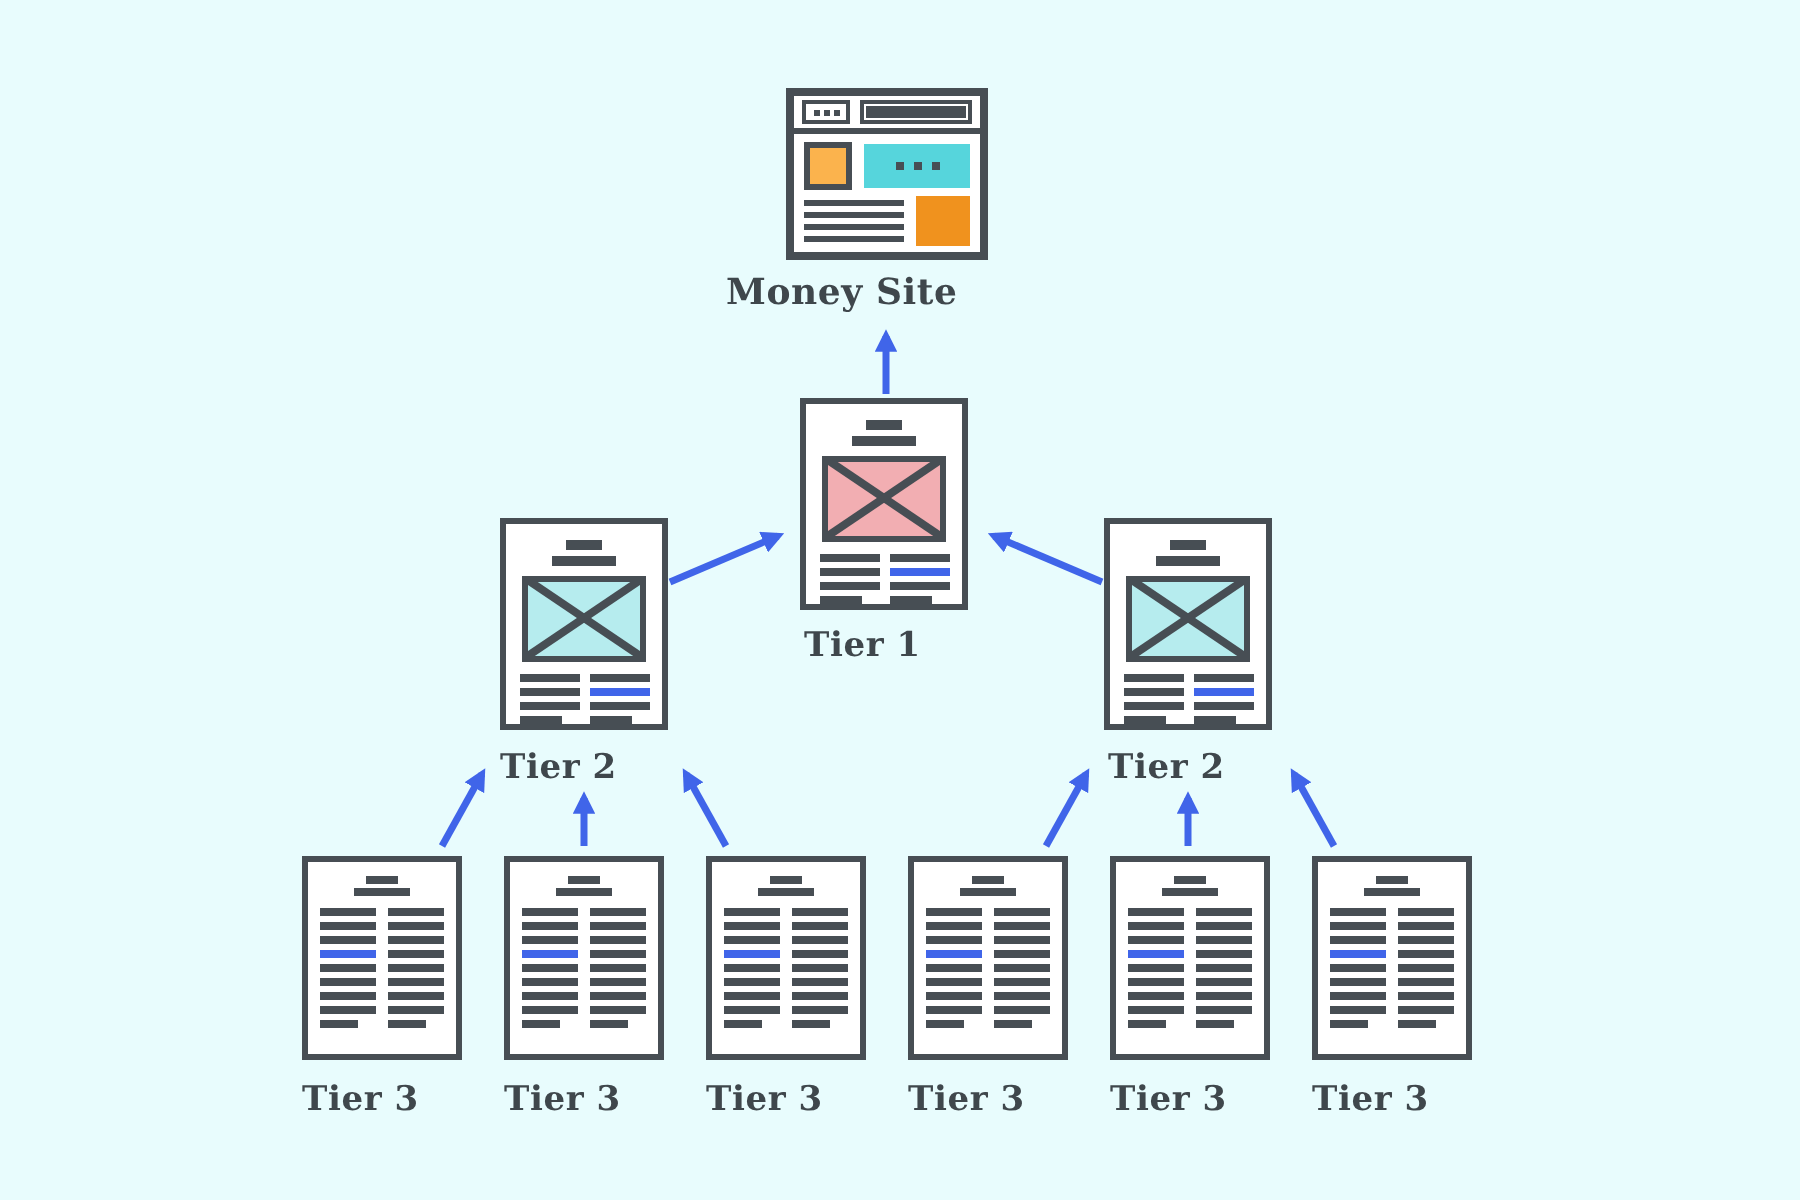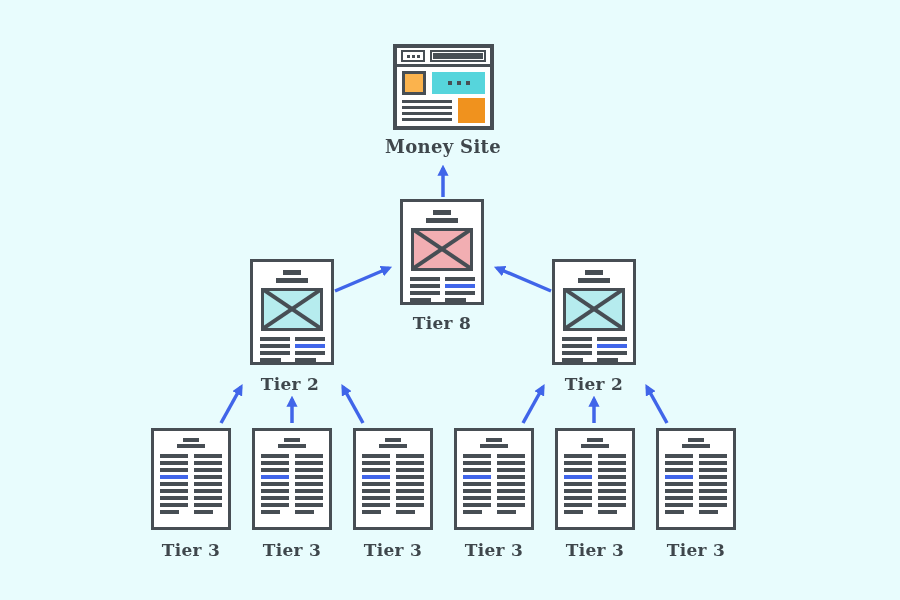--- a/index.html
+++ b/index.html
@@ -6,21 +6,21 @@
   html,body { background:#e8fcfd; }
   #canvas {
     position:relative; width:900px; height:600px;
     background:#e8fcfd; overflow:hidden;
     font-family:"DejaVu Serif", serif;
   }
 
   
   .lbl {
     position:absolute; font-weight:bold; color:#3f474c;
-    text-align:center; font-size:17px; letter-spacing:.3px;
+    font-size:17px; letter-spacing:.3px;
   }
   .lbl.big { font-size:18px; }
 
   
   .doc {
     position:absolute; background:#fff; border:3px solid #474e54;
     display:flex; flex-direction:column; align-items:center;
   }
   .tb1 { width:18px; height:5px; background:#474e54; }
   .tb2 { width:32px; height:5px; background:#474e54; margin-top:3px; }
@@ -157,21 +157,21 @@
     <div class="tb2"></div>
     <div class="xbox pink">
       <i class="diag d1"></i>
         <i class="diag d2"></i>
     </div>
     <div class="colwrap">
       <div class="colA"></div>
       <div class="colA bluerow2"></div>
     </div>
   </div>
-  <div class="lbl" style="left:402px; top:313px; width:80px;">Tier 8</div>
+  <div class="lbl" style="left:402px; top:313px; width:80px;">Tier 1</div>
 
   <div class="doc docA" style="left:250px; top:259px;">
     <div class="tb1"></div>
     <div class="tb2"></div>
     <div class="xbox teal">
       <i class="diag d1"></i>
         <i class="diag d2"></i>
     </div>
     <div class="colwrap">
       <div class="colA"></div>

